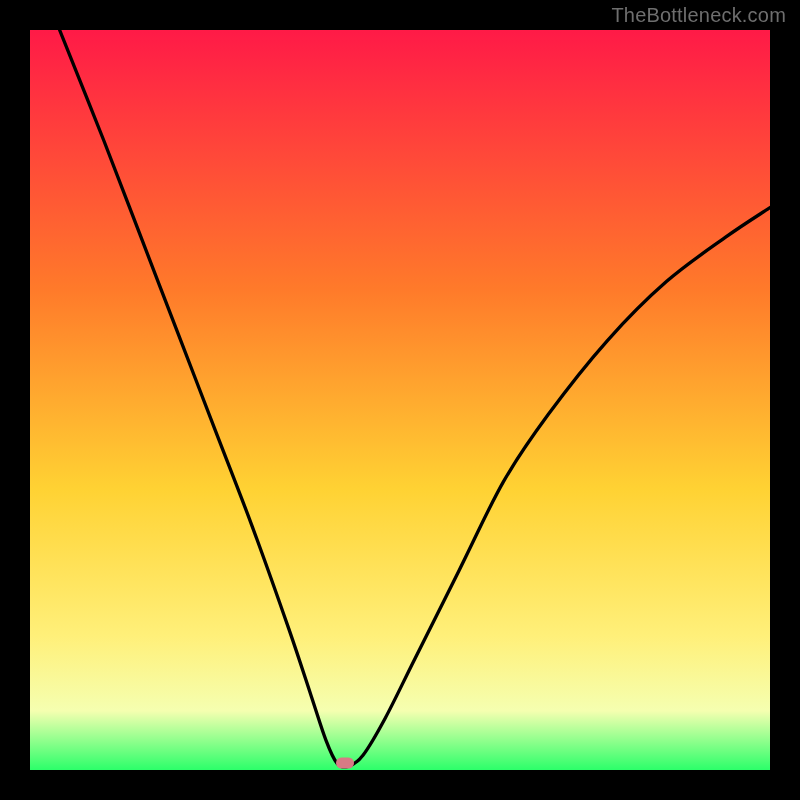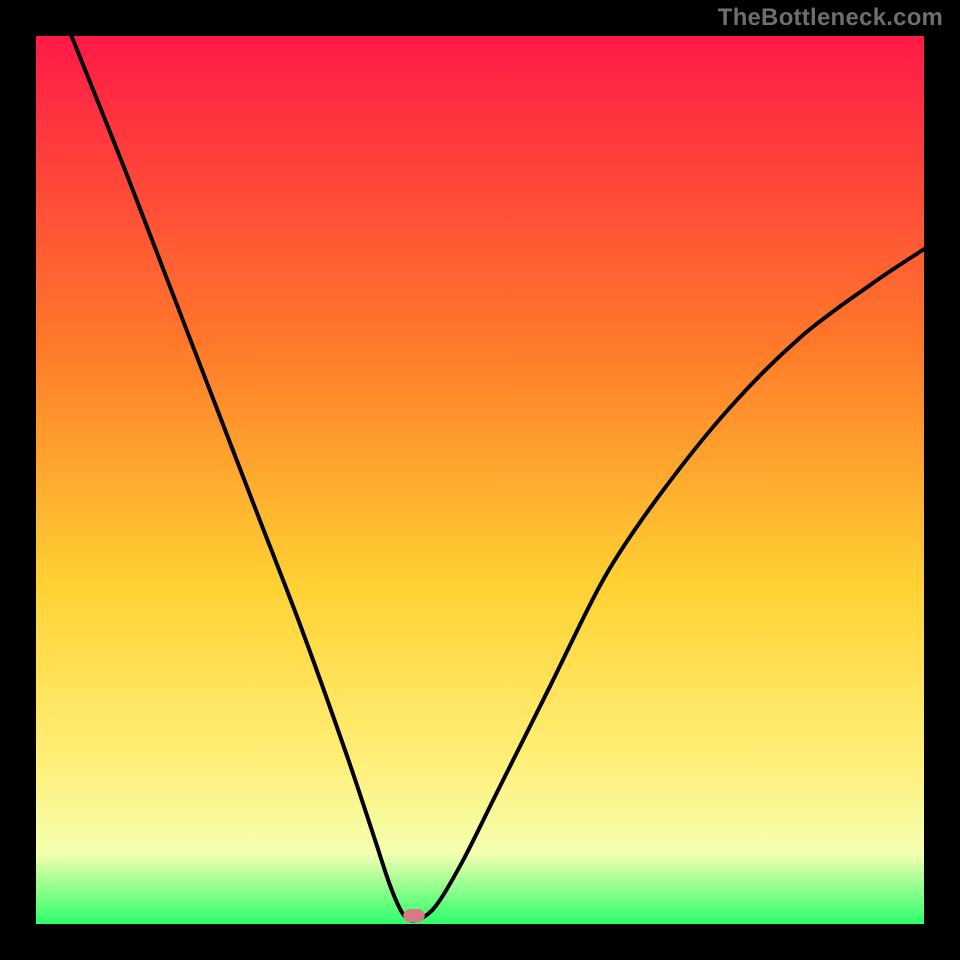--- a/index.html
+++ b/index.html
@@ -15,21 +15,21 @@
     width: 800px;
     height: 800px;
     background: #000;
   }
   .watermark {
     position: absolute;
     top: 4px;
     right: 14px;
     color: #6e6e6e;
     font-size: 20px;
-    font-weight: 700;
+    font-weight: 400;
     letter-spacing: 0.2px;
     z-index: 50;
     user-select: none;
   }
   .plot-area {
     position: absolute;
     left: 30px;
     top: 30px;
     width: 740px;
     height: 740px;

